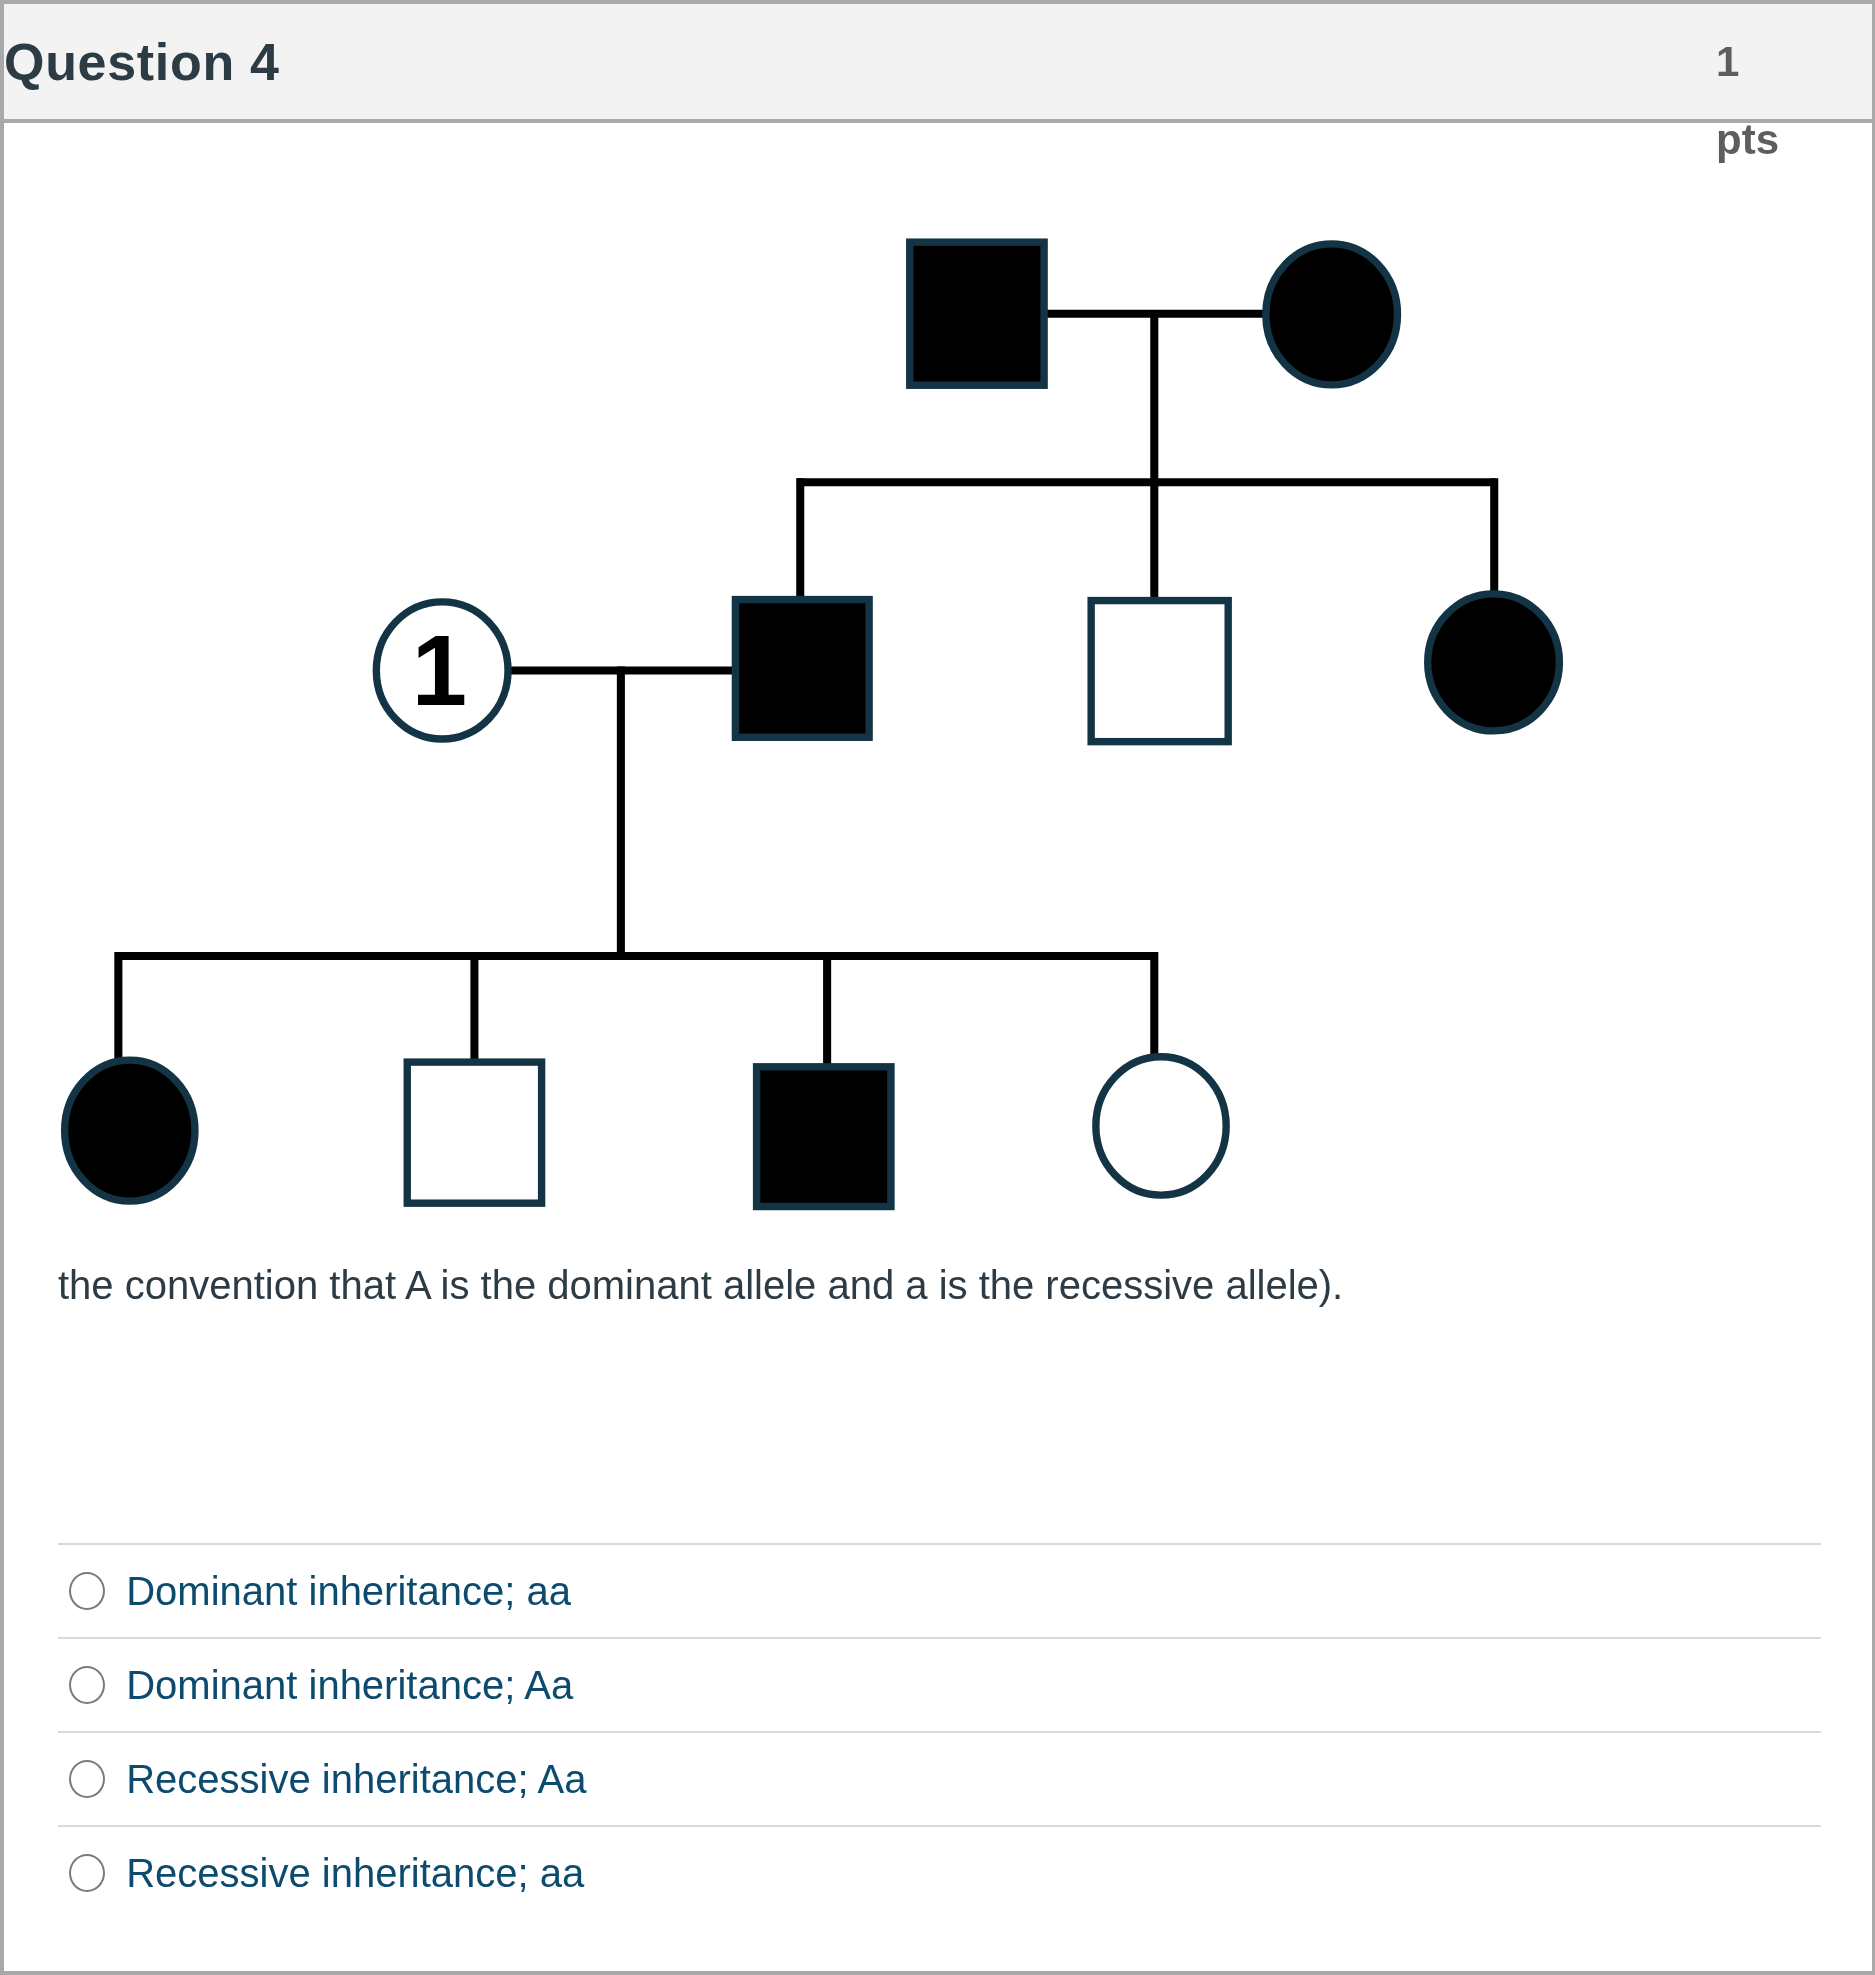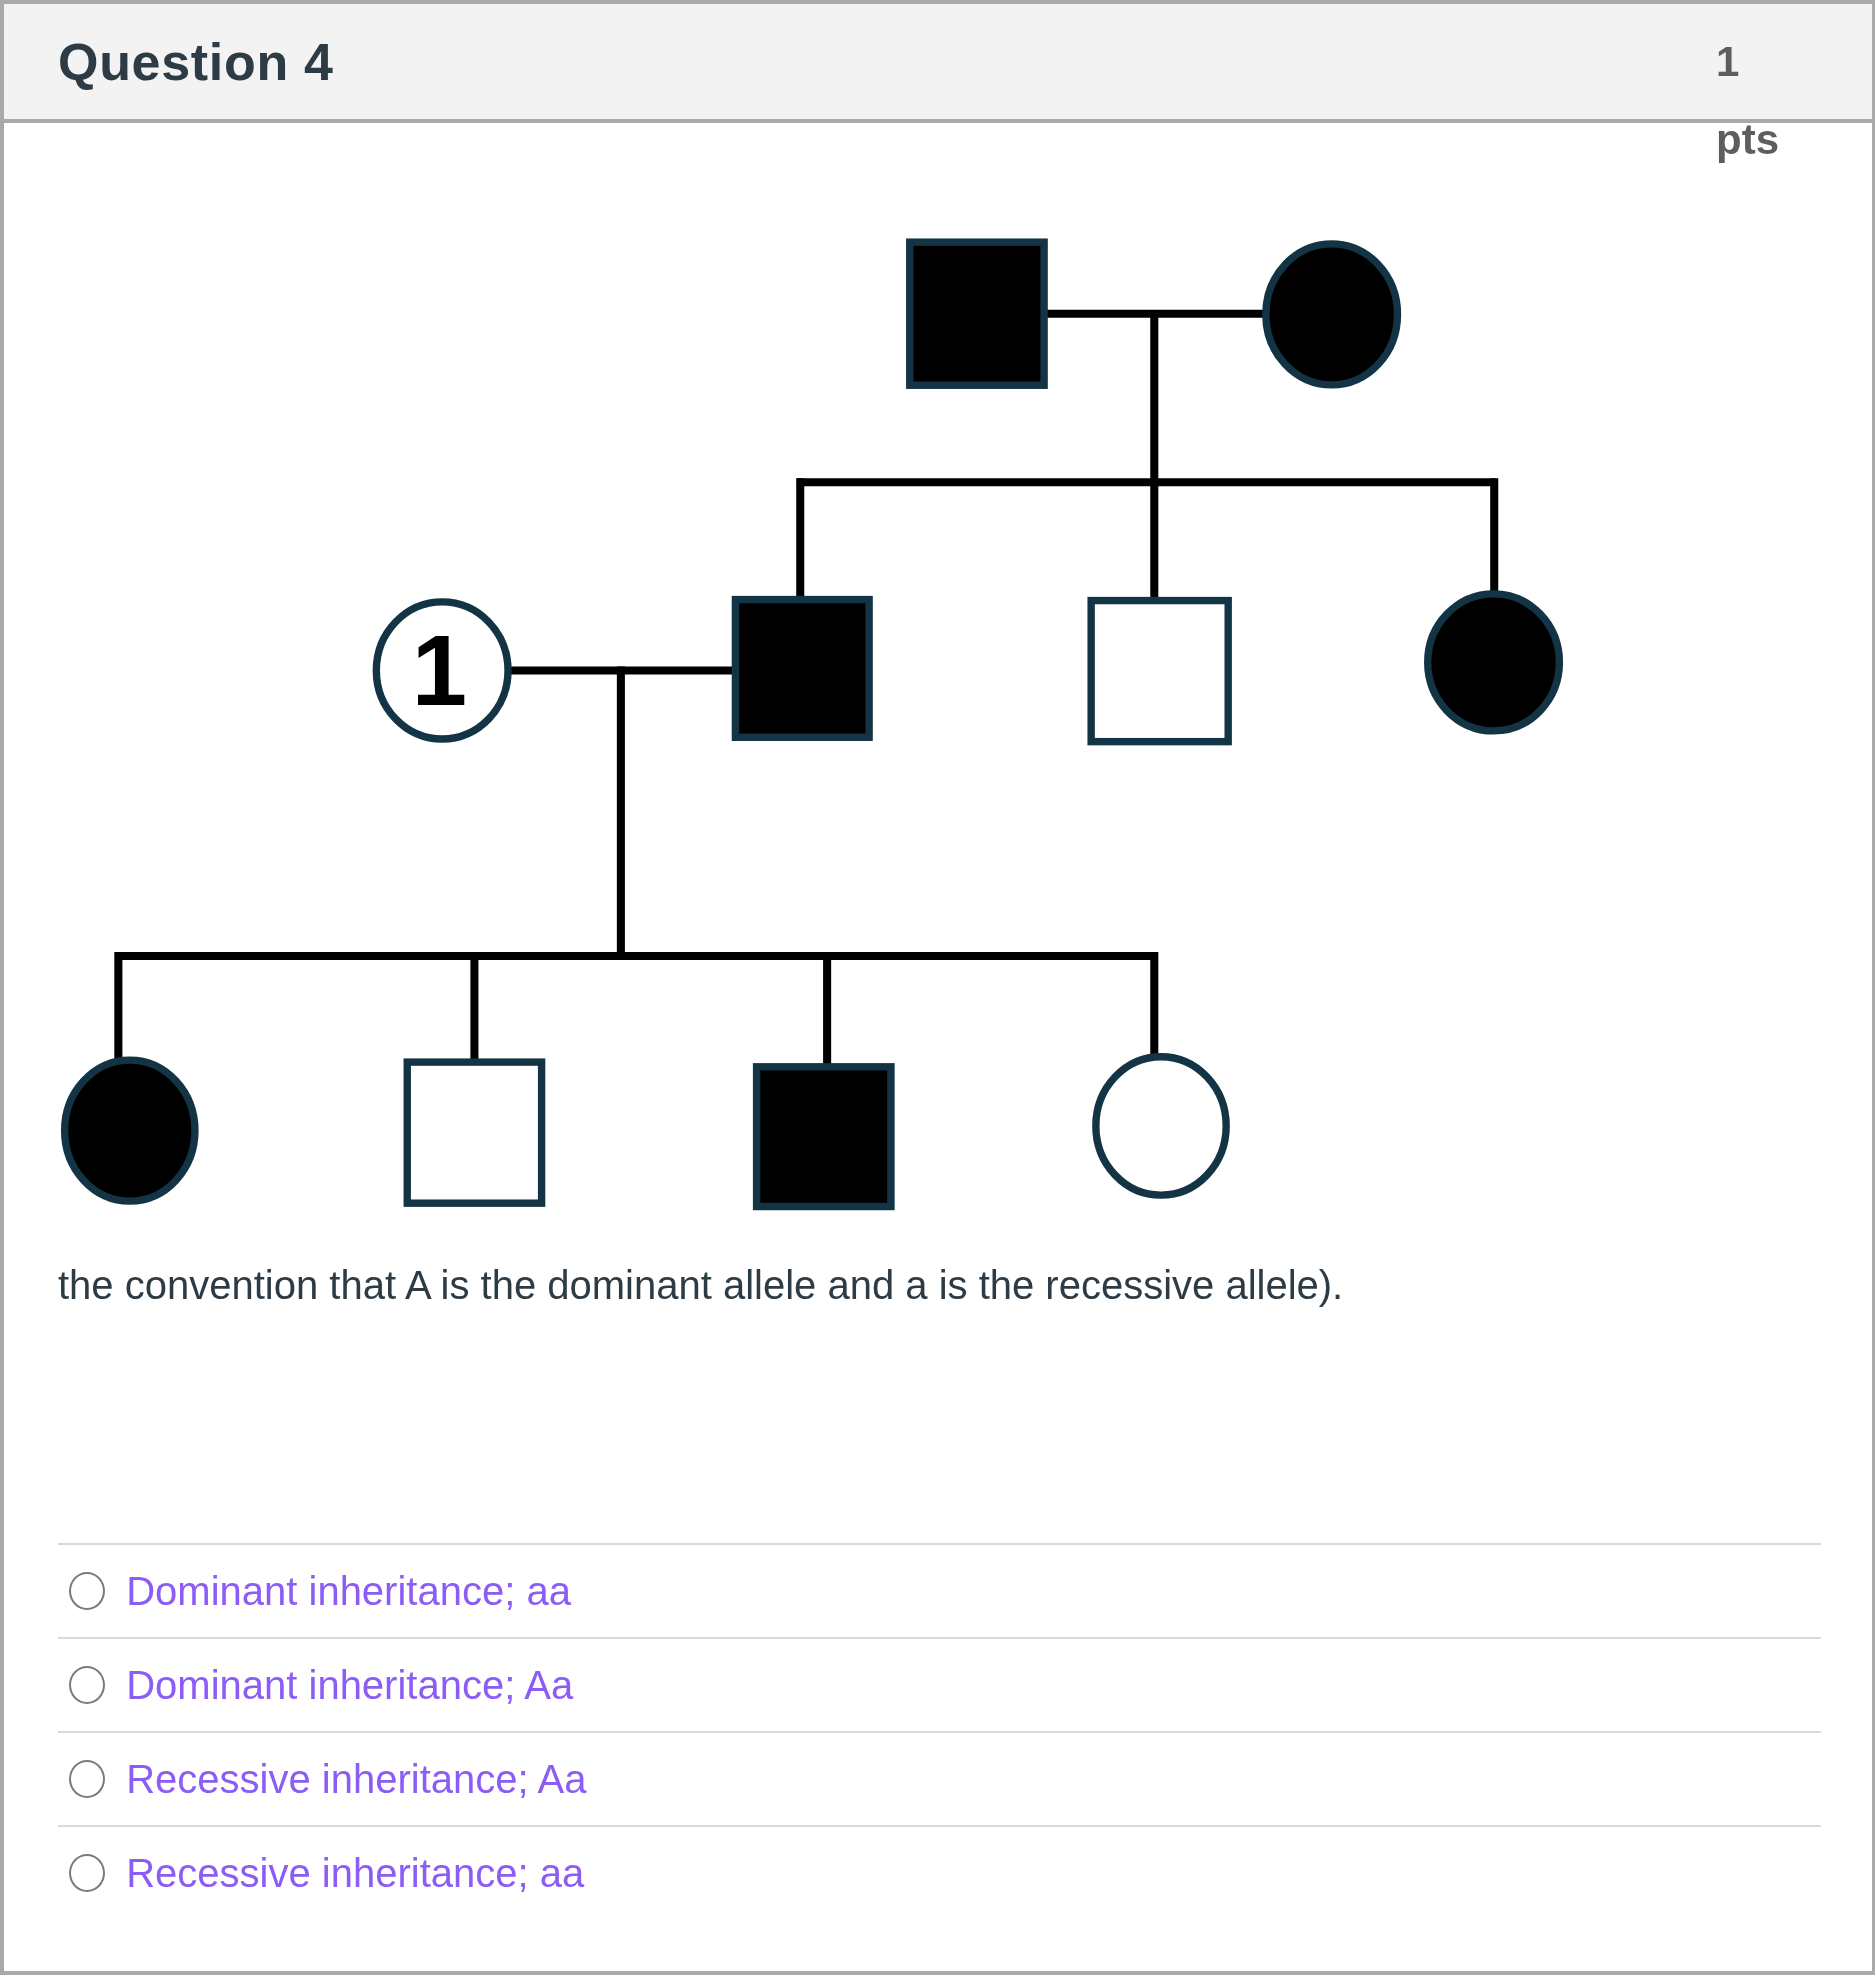--- a/index.html
+++ b/index.html
@@ -20,21 +20,20 @@
   
   .q-header {
     position: absolute;
     top: 0; left: 0; right: 0;
     height: 119px;
     box-sizing: border-box;
     background: #f2f3f2;
     border-bottom: 4px solid #a9a9a9;
     display: flex;
     align-items: center;
-    padding-left: 54px;
   }
   .q-title {
     font-size: 52px;
     font-weight: 700;
     color: #2d3b45;
     letter-spacing: 0.7px;
   }
   .q-points {
     position: absolute;
     top: 19px;
@@ -84,21 +83,21 @@
     height: 38px;
     border: 2.7px solid #7b7b7b;
     border-radius: 50%;
     background: #ffffff;
     margin-left: 10.7px;
     flex: 0 0 auto;
   }
   .option-label {
     margin-left: 21.5px;
     font-size: 40px;
-    color: #8b5cf6;
+    color: #0c4a6e;
     white-space: nowrap;
   }
 </style>
 </head>
 <body>
 
 <div id="screen">
 
   <div class="q-header">
     <span class="q-title">Question 4</span>

